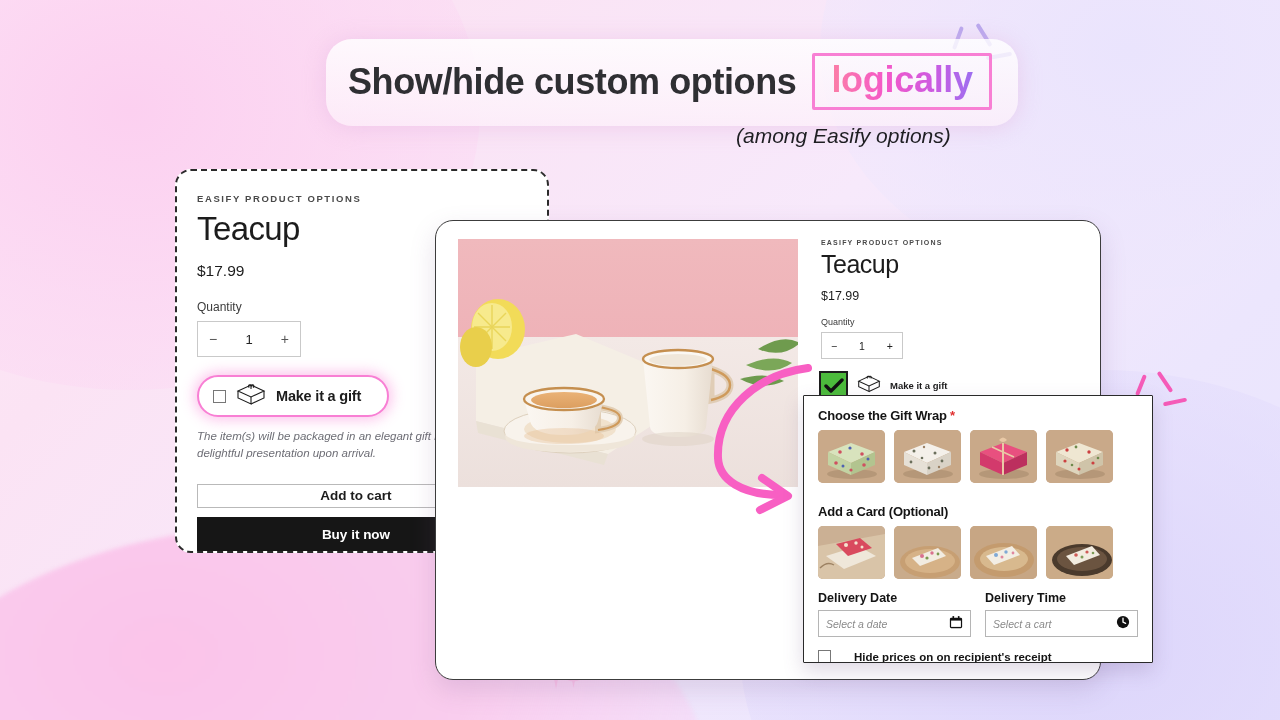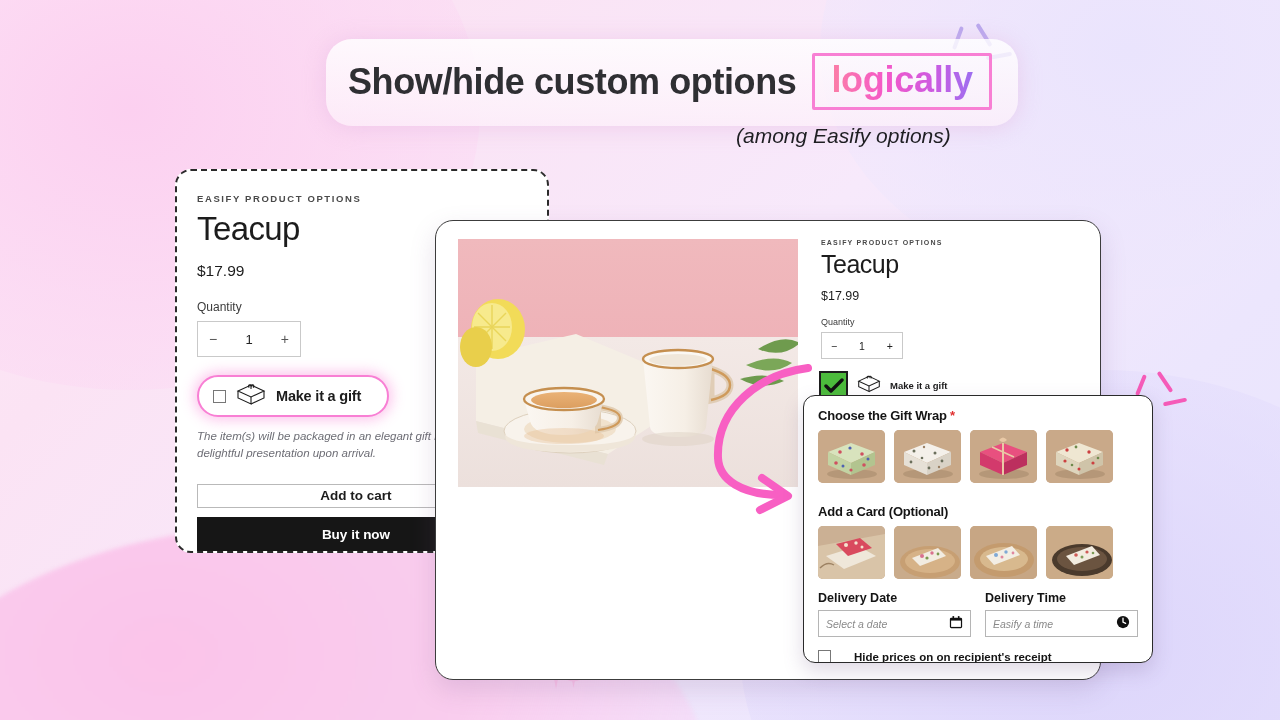--- a/index.html
+++ b/index.html
@@ -138,21 +138,21 @@
   .front-gift-row { display: flex; align-items: center; gap: 9px; margin-top: 12px; margin-left: -2px; }
   .cb-checked {
     width: 29px; height: 29px; background: #4cbb3c; border: 2px solid #1d1d1d;
     display: flex; align-items: center; justify-content: center; flex: none;
   }
   .front-gift-label { font-size: 9.5px; font-weight: 700; color: #1c1c1c; }
 
   
   .options-panel {
     position: absolute; left: 803px; top: 395px; width: 350px; height: 268px;
-    background: #fff; border: 1.5px solid #2a2a2a; border-radius: 12px;
+    background: #fff; border: 1.5px solid #2a2a2a; border-radius: 1px;
     padding: 12px 14px 0 14px;
     box-shadow: 0 8px 20px rgba(110,80,130,.22);
     overflow: hidden;
   }
   .opt-head { font-size: 13px; font-weight: 700; color: #141414; letter-spacing: -0.2px; }
   .req { color: #e03030; font-size: 13px; }
   .swatch-row { display: flex; gap: 9px; margin-top: 7px; }
   .swatch {
     width: 67px; height: 53px; border-radius: 5px; overflow: hidden; position: relative;
     background: #cbab8e;
@@ -494,21 +494,21 @@
             <rect x="2.4" y="6.4" width="11.2" height="7.2" fill="#fff"></rect>
             <rect x="4" y="1" width="1.8" height="3.4" rx=".8" fill="#111"></rect>
             <rect x="10.2" y="1" width="1.8" height="3.4" rx=".8" fill="#111"></rect>
           </svg>
         </span>
       </div>
     </div>
     <div class="field-col">
       <div class="field-label">Delivery Time</div>
       <div class="field-input">
-        <span class="field-ph">Easify a time</span>
+        <span class="field-ph">Select a cart</span>
         <span>
           <svg width="14" height="14" viewBox="0 0 16 16">
             <circle cx="8" cy="8" r="7" fill="#111"></circle>
             <path d="M8 3.6 L8 8 L11 9.6" stroke="#fff" stroke-width="1.5" fill="none" stroke-linecap="round"></path>
           </svg>
         </span>
       </div>
     </div>
   </div>
 

